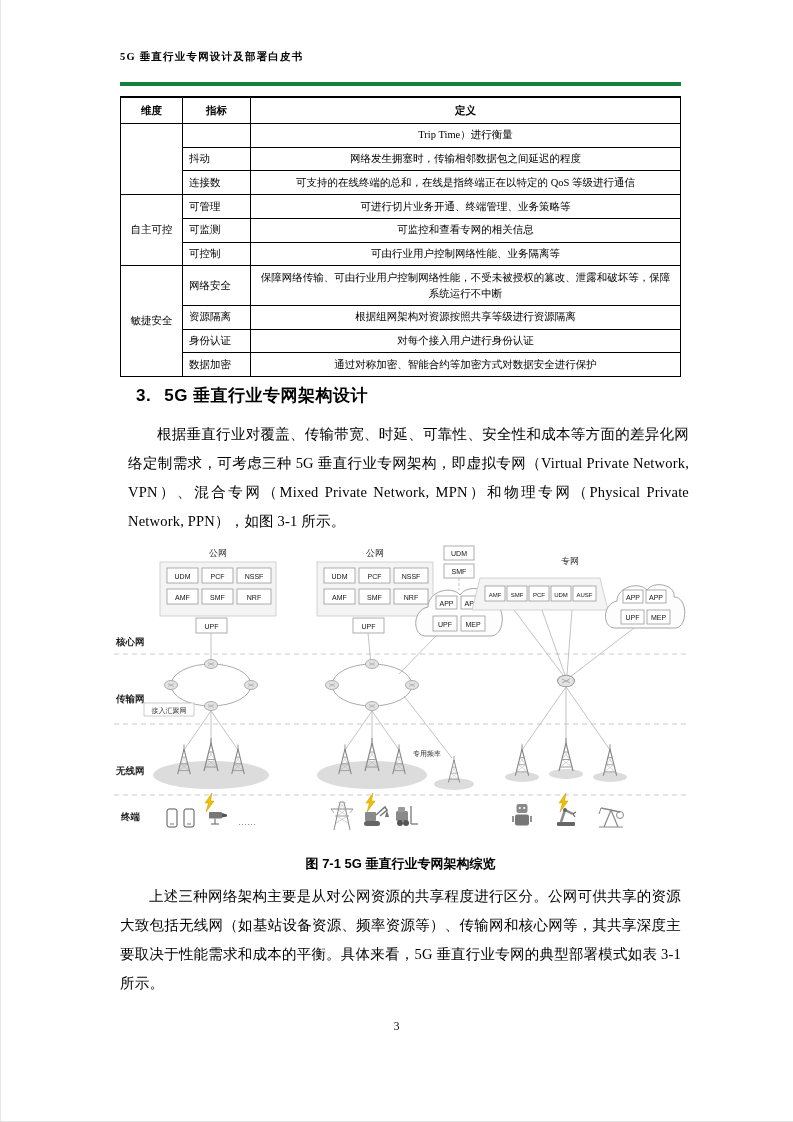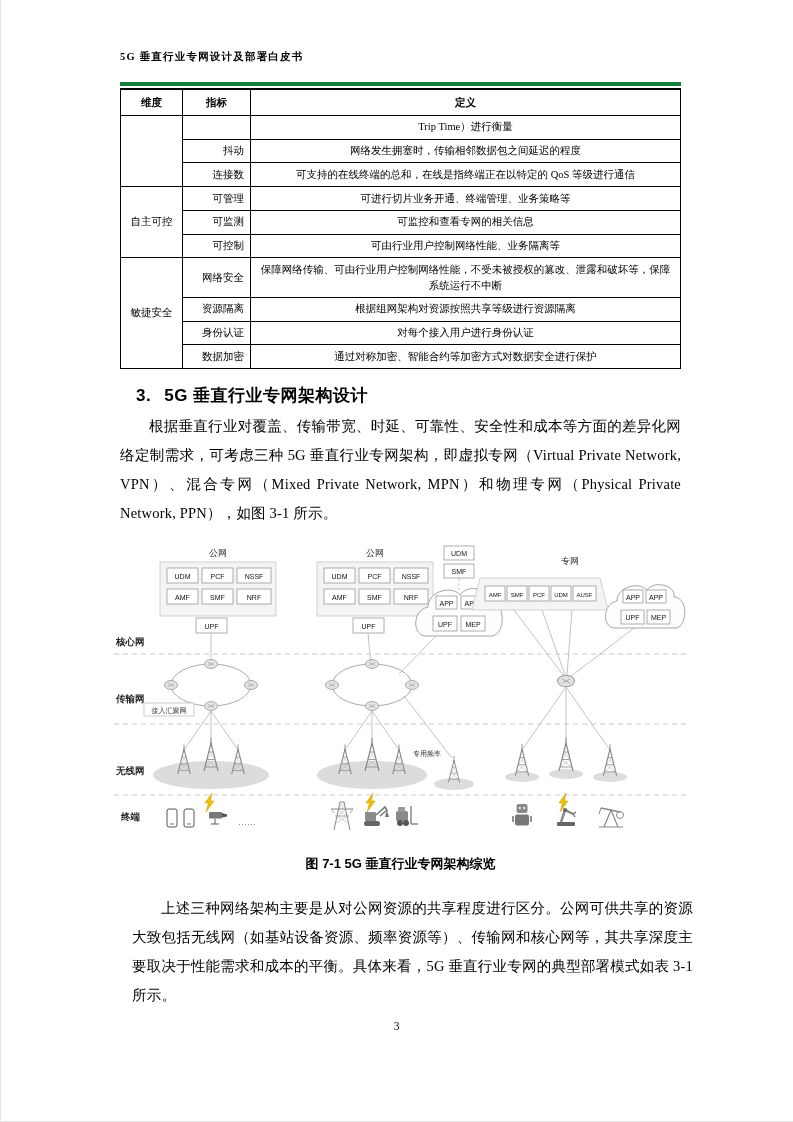--- a/index.html
+++ b/index.html
@@ -4,26 +4,26 @@
 <style>
   html,body{margin:0;padding:0;}
   body{width:793px;height:1122px;position:relative;background:#fff;color:#000;
        font-family:"Liberation Serif","DejaVu Serif",serif;overflow:hidden;}
   .abs{position:absolute;}
   .page-edge{position:absolute;inset:0;border-left:1px solid #e4e4e4;border-bottom:1px solid #e4e4e4;pointer-events:none;}
 
   .doc-header{left:120px;top:50px;width:561px;font-size:10.5px;font-weight:bold;
               letter-spacing:1.2px;padding-bottom:18px;border-bottom:4px solid #15803d;}
 
-  table.metrics{left:120px;top:88px;width:561px;border-collapse:collapse;font-size:10.5px;position:absolute;}
+  table.metrics{left:120px;top:96px;width:561px;border-collapse:collapse;font-size:10.5px;position:absolute;}
   .metrics th,.metrics td{border:1px solid #000;padding:3.5px 6px;line-height:1.5;vertical-align:middle;}
   .metrics thead th{font-weight:bold;text-align:center;border-top:2px solid #000;padding:4.5px 6px;}
   .metrics col.c1{width:62px;} .metrics col.c2{width:68px;}
   .metrics td.dim{text-align:center;}
-  .metrics td.ind{text-align:right;}
+  .metrics td.ind{text-align:left;}
   .metrics td.def{text-align:center;}
 
   .section-heading{left:120px;top:368px;font-family:"Liberation Sans","DejaVu Sans",sans-serif;
                    font-size:17px;font-weight:bold;letter-spacing:0.5px;}
   .section-heading .num{margin-right:13px;}
 
   .para{left:120px;width:561px;font-size:14.5px;line-height:29px;text-align:justify;
         text-indent:2em;letter-spacing:0.2px;}
   .p1{top:412px;} .p2{top:882px;}
 
@@ -113,21 +113,21 @@
       <td class="ind">数据加密</td>
       <td class="def">通过对称加密、智能合约等加密方式对数据安全进行保护</td>
     </tr>
   </tbody>
 </table>
 
 <h2 class="abs section-heading" style="margin:16px;">
   <span class="num">3.</span><span>5G 垂直行业专网架构设计</span>
 </h2>
 
-<p class="abs para p1" style="margin:0;">根据垂直行业对覆盖、传输带宽、时延、可靠性、安全性和成本等方面的差异化网络定制需求，可考虑三种 5G 垂直行业专网架构，即虚拟专网（Virtual Private Network, VPN）、混合专网（Mixed Private Network, MPN）和物理专网（Physical Private Network, PPN），如图 3-1 所示。</p>
+<p class="abs para p1" style="margin:8px;">根据垂直行业对覆盖、传输带宽、时延、可靠性、安全性和成本等方面的差异化网络定制需求，可考虑三种 5G 垂直行业专网架构，即虚拟专网（Virtual Private Network, VPN）、混合专网（Mixed Private Network, MPN）和物理专网（Physical Private Network, PPN），如图 3-1 所示。</p>
 
 <svg class="abs figure" width="572" height="302" viewBox="0 0 572 302">
   <defs>
     <g id="tower">
       <line x1="0" y1="-5" x2="0" y2="2" stroke="#888" stroke-width="1"></line>
       <path d="M-7,28 L0,0 L7,28" fill="none" stroke="#888" stroke-width="1.2"></path>
       <line x1="-2.2" y1="9" x2="2.2" y2="9" stroke="#888" stroke-width="0.8"></line>
       <line x1="-4" y1="16.5" x2="4" y2="16.5" stroke="#888" stroke-width="0.8"></line>
       <line x1="-5.8" y1="24" x2="5.8" y2="24" stroke="#888" stroke-width="0.8"></line>
       <path d="M-2.2,9 L4,16.5 M2.2,9 L-4,16.5 M-4,16.5 L5.8,24 M4,16.5 L-5.8,24" stroke="#aaa" stroke-width="0.5" fill="none"></path>
@@ -335,15 +335,15 @@
     <use href="#tower" transform="translate(496,205) scale(0.95)"></use>
     <use href="#bolt" transform="translate(449,249)"></use>
     <use href="#robot" transform="translate(408,260)"></use>
     <use href="#robotarm" transform="translate(452,261)"></use>
     <use href="#pump" transform="translate(497,262)"></use>
   </g>
 </svg>
 
 <div class="abs caption">图 7-1 5G 垂直行业专网架构综览</div>
 
-<p class="abs para p2" style="margin:12px;">上述三种网络架构主要是从对公网资源的共享程度进行区分。公网可供共享的资源大致包括无线网（如基站设备资源、频率资源等）、传输网和核心网等，其共享深度主要取决于性能需求和成本的平衡。具体来看，5G 垂直行业专网的典型部署模式如表 3-1 所示。</p>
+<p class="abs para p2" style="margin:0;">上述三种网络架构主要是从对公网资源的共享程度进行区分。公网可供共享的资源大致包括无线网（如基站设备资源、频率资源等）、传输网和核心网等，其共享深度主要取决于性能需求和成本的平衡。具体来看，5G 垂直行业专网的典型部署模式如表 3-1 所示。</p>
 
 <div class="abs pageno">3</div>
 
 </body></html>

